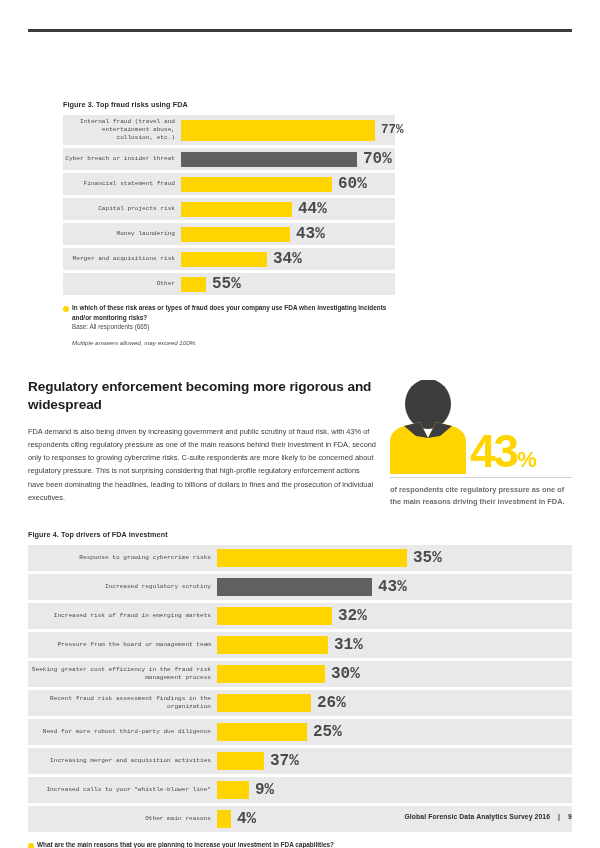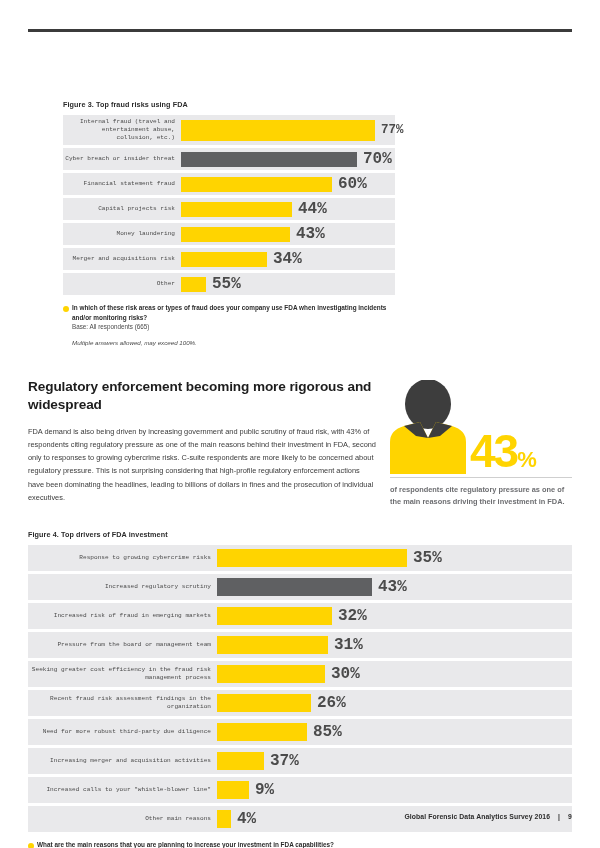--- a/index.html
+++ b/index.html
@@ -357,21 +357,21 @@
         <div class="bar-area">
           <div class="bar" style="width:94px;"></div>
           <div class="bar-value">26%</div>
         </div>
       </div>
 
       <div class="row tall2">
         <div class="row-label" style="width:189px;">Need for more robust third-party due diligence</div>
         <div class="bar-area">
           <div class="bar" style="width:90px;"></div>
-          <div class="bar-value">85%</div>
+          <div class="bar-value">25%</div>
         </div>
       </div>
 
       <div class="row tall2">
         <div class="row-label" style="width:189px;">Increasing merger and acquisition activities</div>
         <div class="bar-area">
           <div class="bar" style="width:47px;"></div>
           <div class="bar-value">37%</div>
         </div>
       </div>

